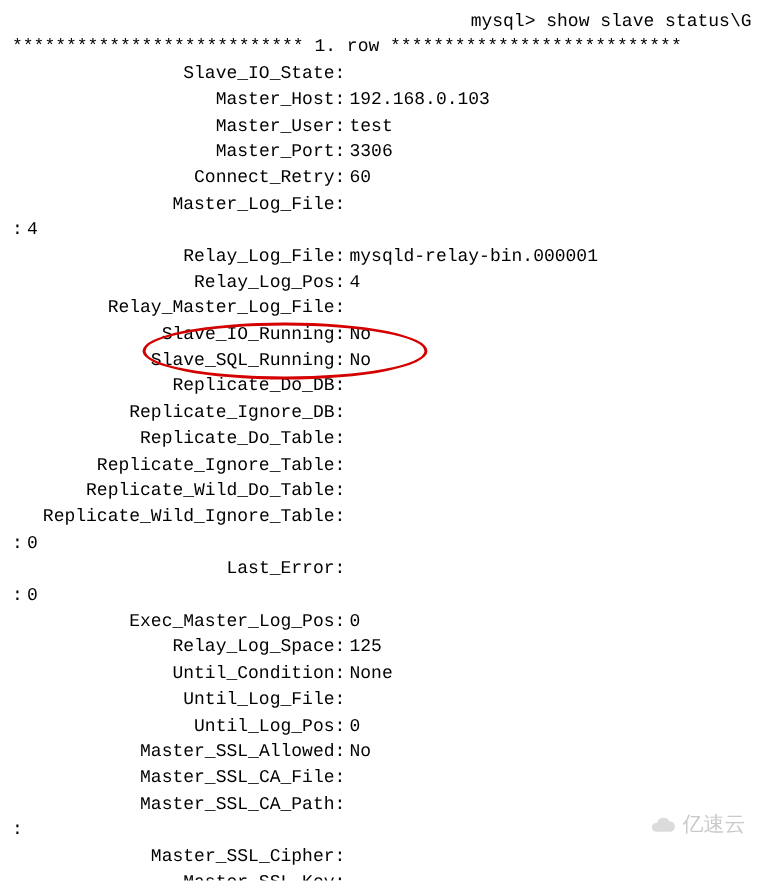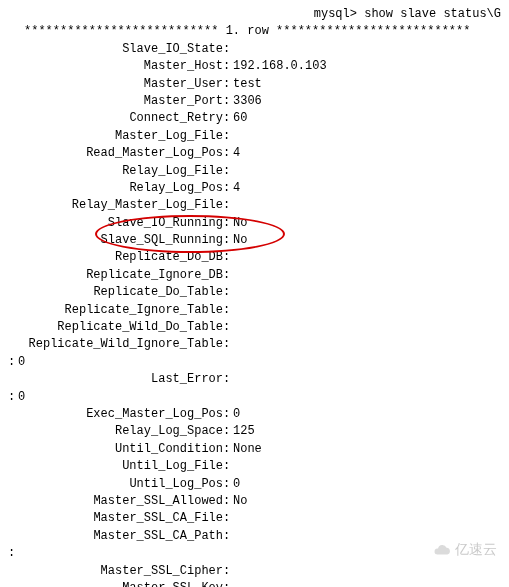--- a/index.html
+++ b/index.html
@@ -18,21 +18,20 @@
       height: 587px;
       position: relative;
       overflow: hidden;
     }
     .prompt-line {
       white-space: pre;
       text-align: right;
     }
     .header-row {
       white-space: pre;
-      margin-left: 16px;
     }
     .status-row {
       display: flex;
       white-space: pre;
     }
     .label {
       display: inline-block;
       width: 215px;
       text-align: right;
       padding-right: 0;
@@ -81,22 +80,22 @@
 <div class="prompt-line">mysql&gt; show slave status\G</div>
 <div class="header-row">*************************** 1. row ***************************</div>
 
 <div id="rows-container">
     <div class="status-row"><span class="label">Slave_IO_State</span><span class="colon">:</span><span class="value"></span></div>
     <div class="status-row"><span class="label">Master_Host</span><span class="colon">:</span><span class="value">192.168.0.103</span></div>
     <div class="status-row"><span class="label">Master_User</span><span class="colon">:</span><span class="value">test</span></div>
     <div class="status-row"><span class="label">Master_Port</span><span class="colon">:</span><span class="value">3306</span></div>
     <div class="status-row"><span class="label">Connect_Retry</span><span class="colon">:</span><span class="value">60</span></div>
     <div class="status-row"><span class="label">Master_Log_File</span><span class="colon">:</span><span class="value"></span></div>
-    <div class="status-row"><span class="label">Read_Master_Log_Pos</span><span class="colon">:</span><span class="value">4</span></div>
-    <div class="status-row"><span class="label">Relay_Log_File</span><span class="colon">:</span></div>
+    <div class="status-row"><span class="colon">:</span><span class="value">4</span></div>
+    <div class="status-row"><span class="label">Relay_Log_File</span><span class="colon">:</span><span class="value">mysqld-relay-bin.000001</span></div>
     <div class="status-row"><span class="label">Relay_Log_Pos</span><span class="colon">:</span><span class="value">4</span></div>
     <div class="status-row"><span class="label">Relay_Master_Log_File</span><span class="colon">:</span><span class="value"></span></div>
     <div class="status-row"><span class="label">Slave_IO_Running</span><span class="colon">:</span><span class="value">No</span></div>
     <div class="status-row"><span class="label">Slave_SQL_Running</span><span class="colon">:</span><span class="value">No</span></div>
     <div class="status-row"><span class="label">Replicate_Do_DB</span><span class="colon">:</span><span class="value"></span></div>
     <div class="status-row"><span class="label">Replicate_Ignore_DB</span><span class="colon">:</span><span class="value"></span></div>
     <div class="status-row"><span class="label">Replicate_Do_Table</span><span class="colon">:</span><span class="value"></span></div>
     <div class="status-row"><span class="label">Replicate_Ignore_Table</span><span class="colon">:</span><span class="value"></span></div>
     <div class="status-row"><span class="label">Replicate_Wild_Do_Table</span><span class="colon">:</span><span class="value"></span></div>
     <div class="status-row"><span class="label">Replicate_Wild_Ignore_Table</span><span class="colon">:</span><span class="value"></span></div>

